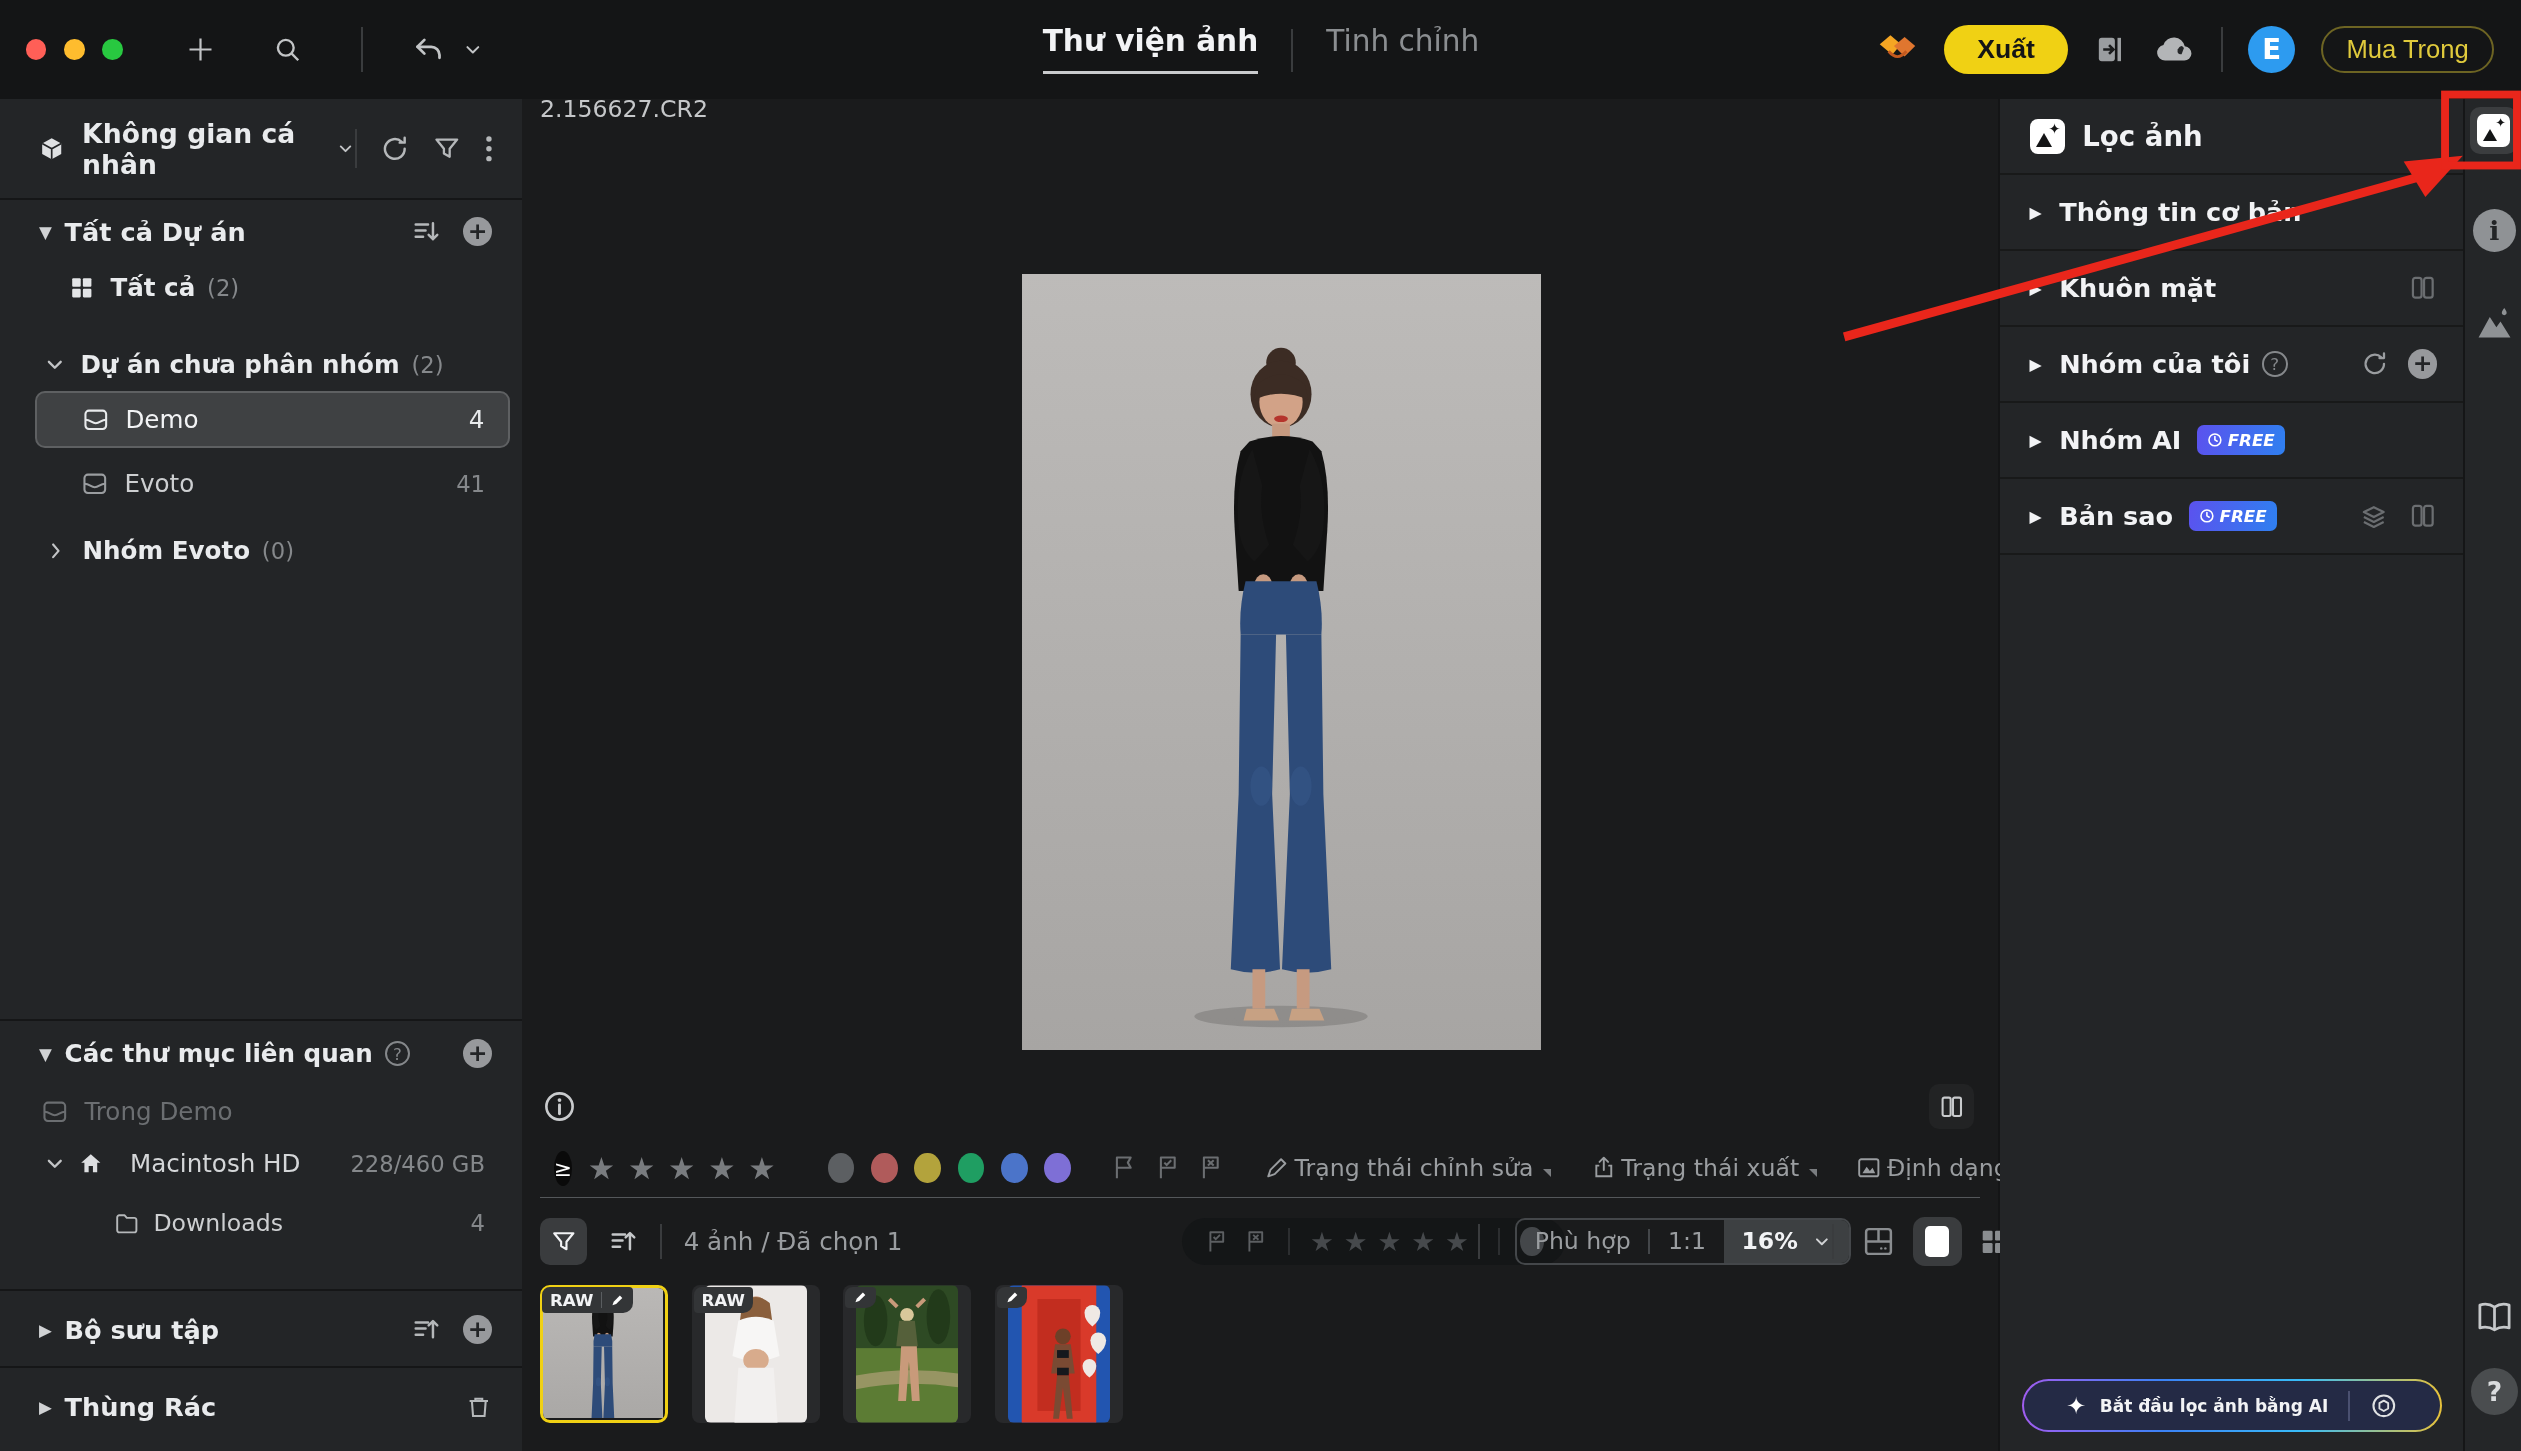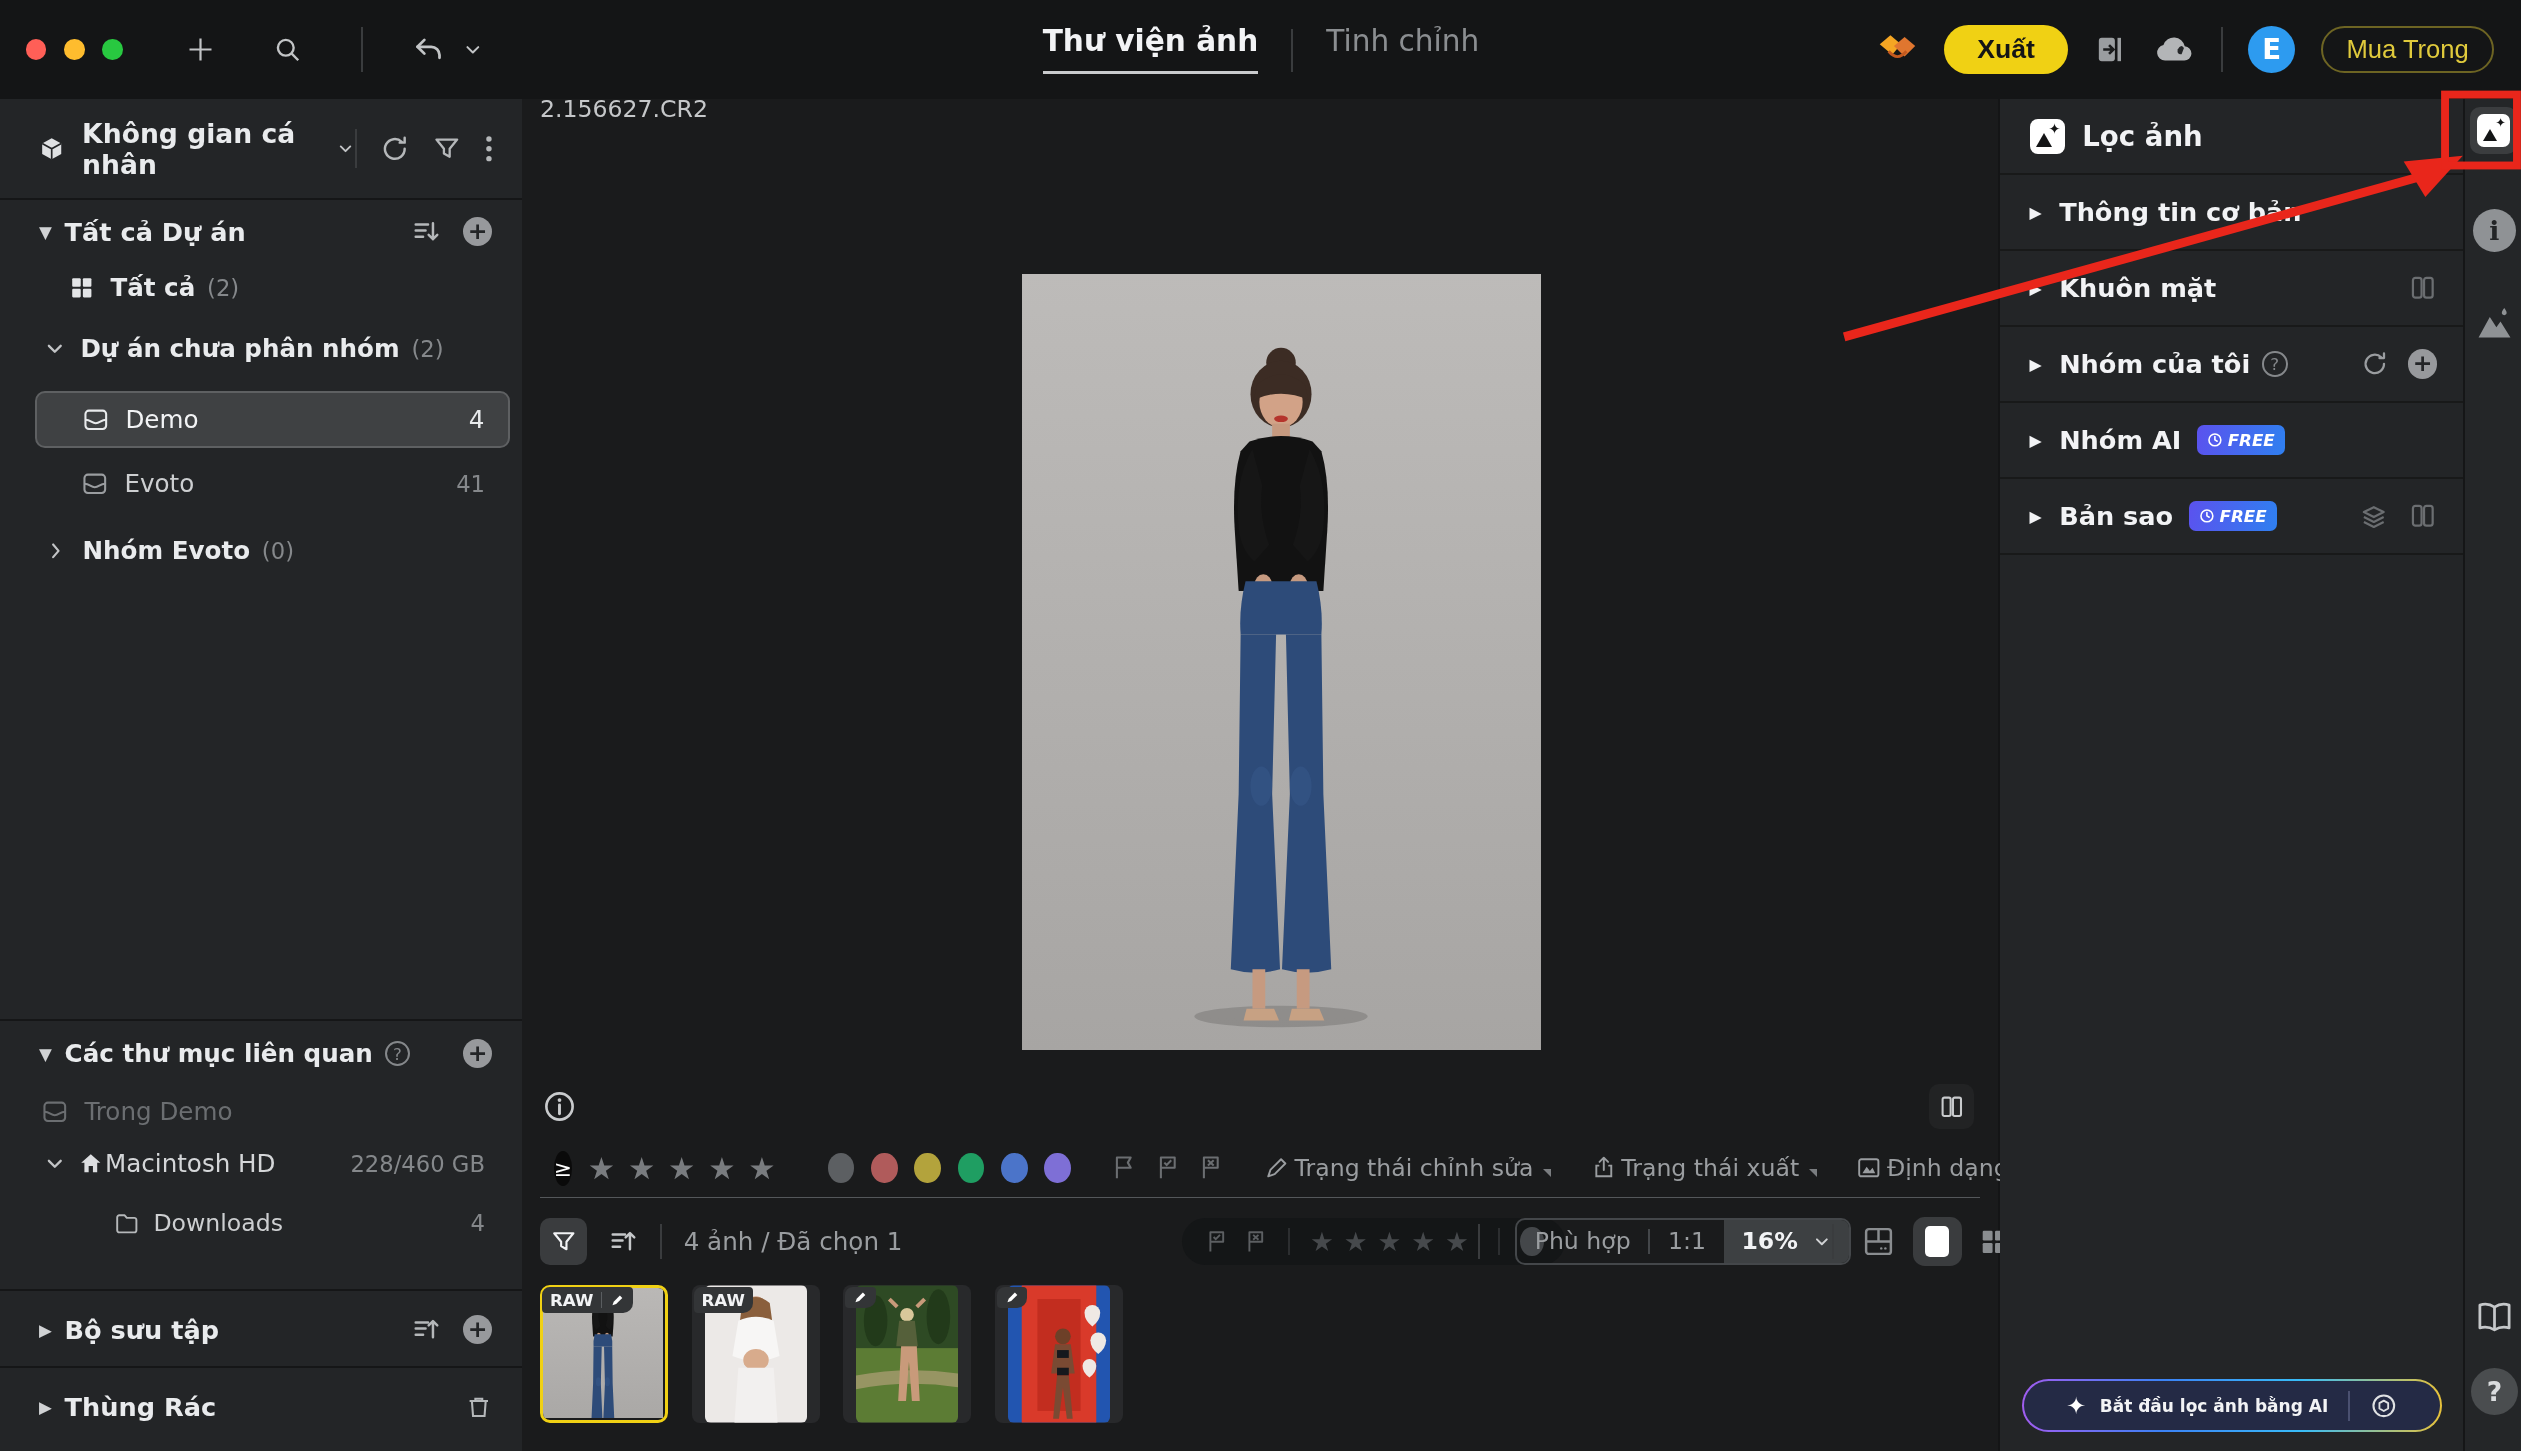--- a/index.html
+++ b/index.html
@@ -296,21 +296,21 @@
       <svg width="25.6" height="25.6" viewBox="0 0 24 24" style="color:#e3e5e7">
         <rect x="3" y="3" width="8" height="8" rx="1" fill="currentColor"></rect>
           <rect x="13" y="3" width="8" height="8" rx="1" fill="currentColor"></rect>
         <rect x="3" y="13" width="8" height="8" rx="1" fill="currentColor"></rect>
           <rect x="13" y="13" width="8" height="8" rx="1" fill="currentColor"></rect>
       </svg>
       <span class="sb-bold" style="margin-left:15.8px;font-size:24.6px;">Tất cả</span>
       <span class="sb-count">(2)</span>
     </div>
 
-    <div class="sb-row" style="top:220px;height:59px;padding-left:43px;">
+    <div class="sb-row" style="top:236px;height:59px;padding-left:43px;">
       <svg width="23.6" height="23.6" viewBox="0 0 24 24" style="color:#c2c4c6;margin-right:13.8px;">
         <path d="M6 9 L12 15 L18 9" stroke="currentColor" stroke-width="2.4" fill="none" stroke-linecap="round" stroke-linejoin="round"></path>
       </svg>
       <span class="sb-bold" style="font-size:24.6px;">Dự án chưa phân nhóm</span>
       <span class="sb-count">(2)</span>
     </div>
 
     <div class="sb-row" id="row-demo" style="top:292px;padding-left:45px;">
       <svg width="27.6" height="27.6" viewBox="0 0 24 24" style="color:#e8eaec">
         <rect x="3" y="4" width="18" height="16" rx="3" stroke="currentColor" stroke-width="1.8" fill="none"></rect>
@@ -356,21 +356,21 @@
       <span class="sb-item" style="color:#6b6e71;margin-left:15.8px;">Trong Demo</span>
     </div>
 
     <div class="sb-row" style="top:1036px;height:57px;padding-left:43px;">
       <svg width="23.6" height="23.6" viewBox="0 0 24 24" style="color:#c2c4c6;margin-right:11.8px;">
         <path d="M6 9 L12 15 L18 9" stroke="currentColor" stroke-width="2.4" fill="none" stroke-linecap="round" stroke-linejoin="round"></path>
       </svg>
       <svg width="25.6" height="25.6" viewBox="0 0 24 24" style="color:#dcdee0">
         <path d="M12 3 L3 11 H6 V20 H10 V14 H14 V20 H18 V11 H21 Z" fill="currentColor"></path>
       </svg>
-      <span class="sb-item" style="margin-left:1px;color:#d4d6d8;">Macintosh HD</span>
+      <span class="sb-item" style="margin-left:26px;color:#d4d6d8;">Macintosh HD</span>
       <span class="sb-count" style="margin-left:auto;padding-right:37px;">228/460 GB</span>
     </div>
 
     <div class="sb-row" style="top:1095px;height:57px;padding-left:114px;">
       <svg width="25.6" height="25.6" viewBox="0 0 24 24" style="color:#b5b8ba">
         <path d="M3 7 a2 2 0 0 1 2 -2 h5 l2 2.4 h7 a2 2 0 0 1 2 2 v9.6 a2 2 0 0 1 -2 2 H5 a2 2 0 0 1 -2 -2 Z" stroke="currentColor" stroke-width="1.8" fill="none" stroke-linejoin="round"></path>
       </svg>
       <span class="sb-item" style="margin-left:13.8px;font-size:23.6px;">Downloads</span>
       <span class="sb-count" style="margin-left:auto;padding-right:37px;">4</span>
     </div>

